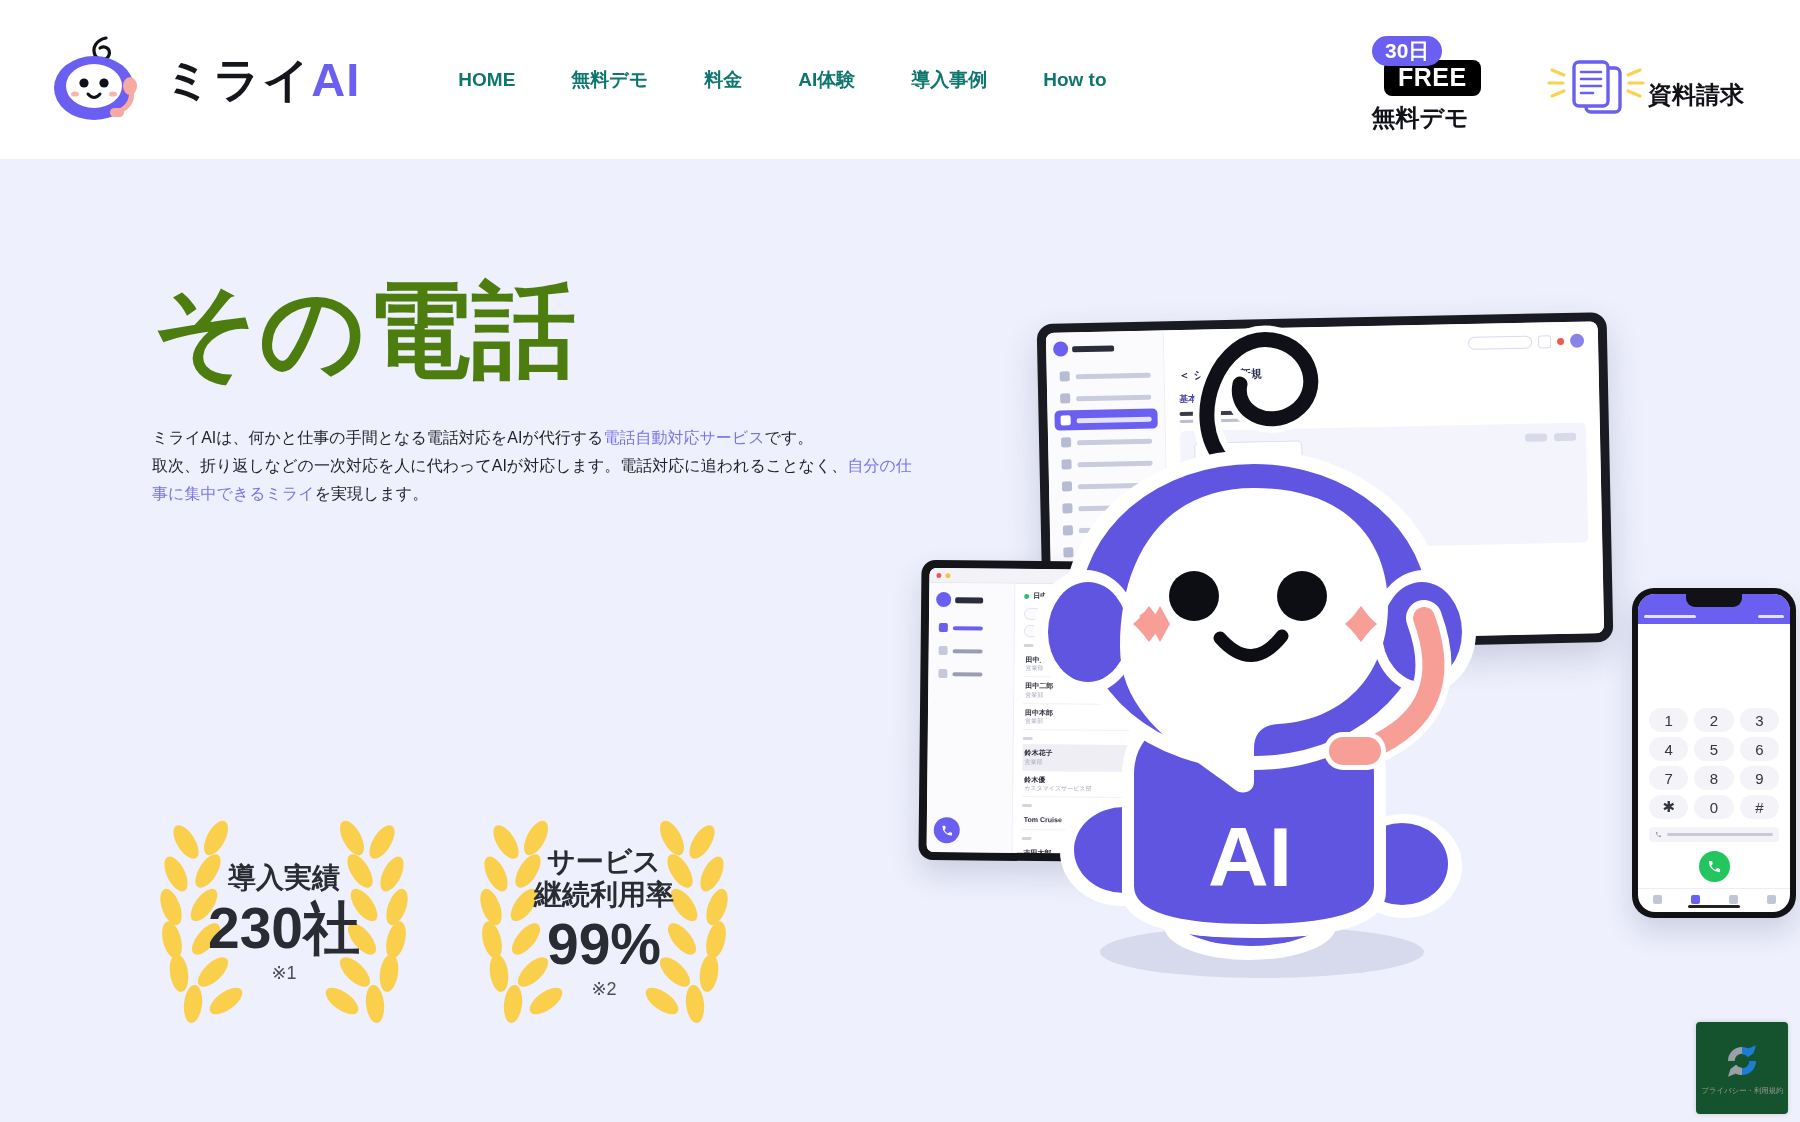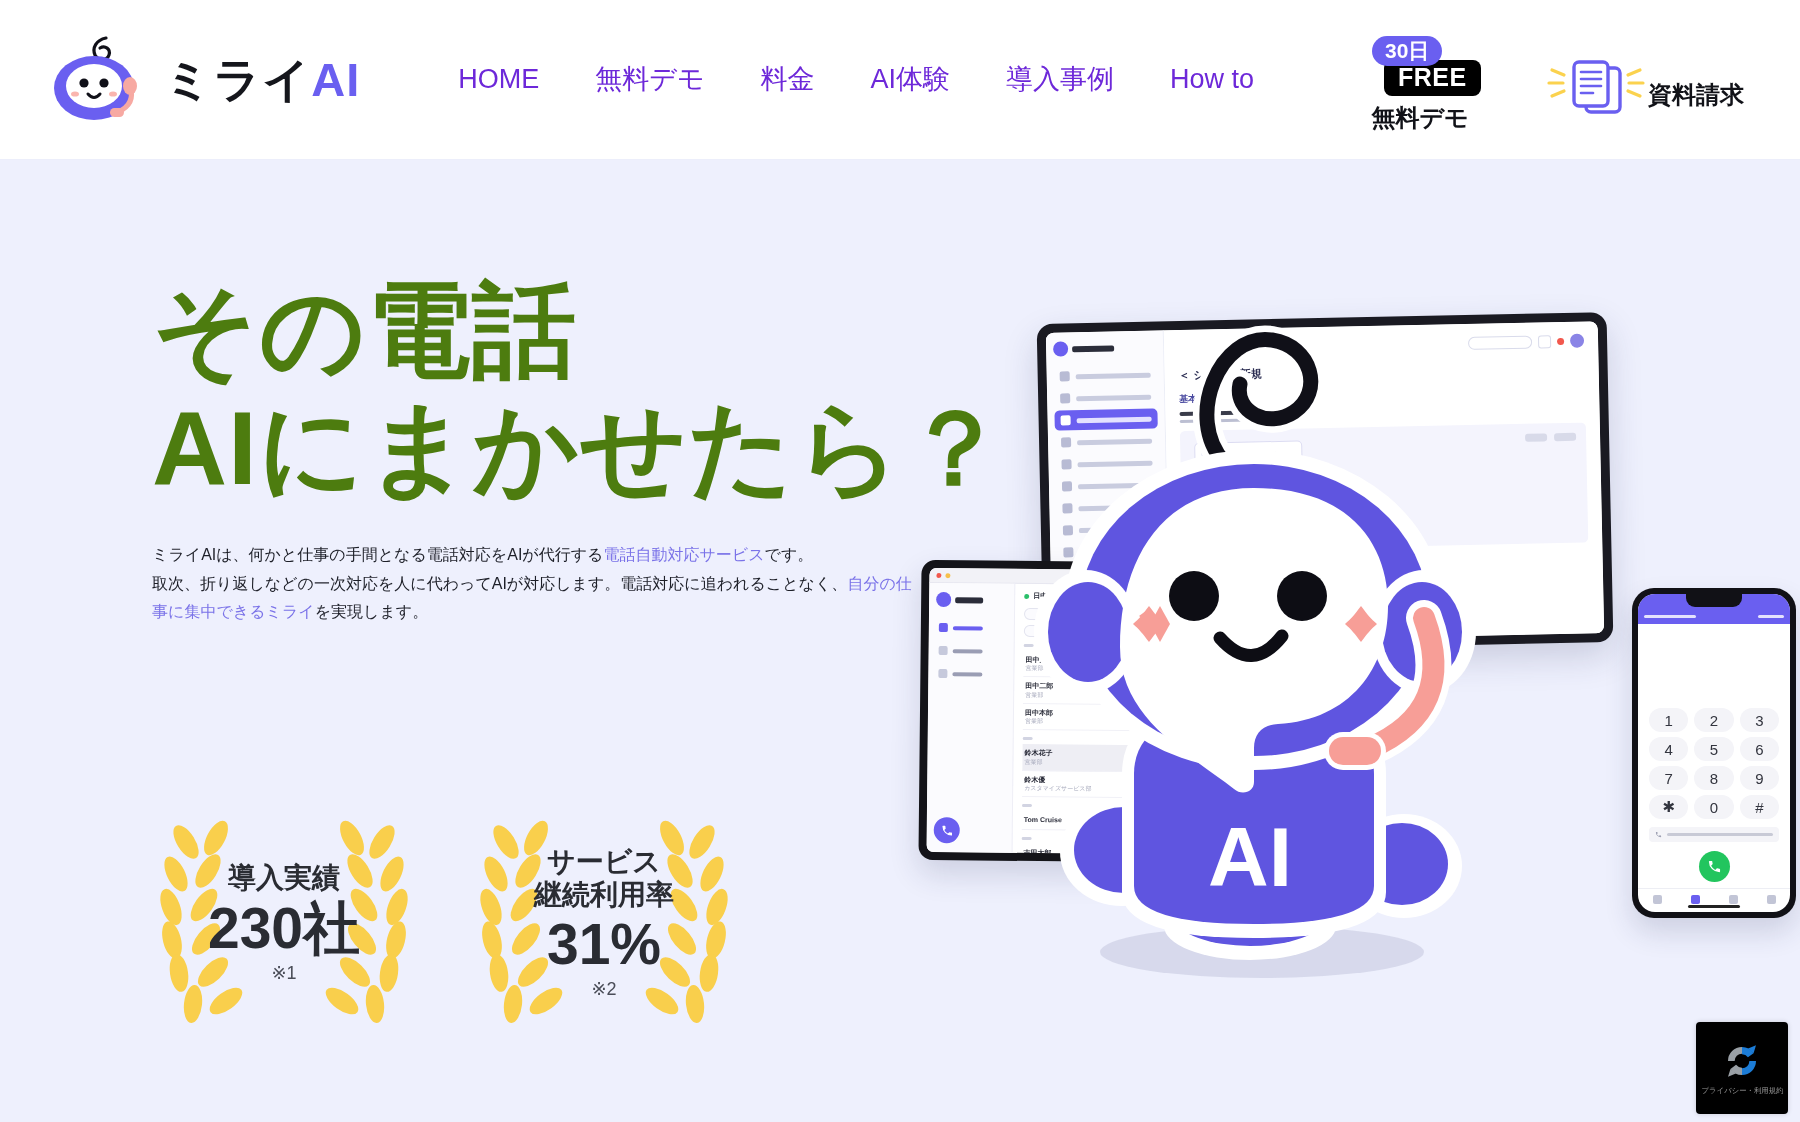--- a/index.html
+++ b/index.html
@@ -43,23 +43,23 @@
   .brand-text .ai { color: #6a5ff0; }
 
   .nav {
     display: flex;
     align-items: center;
     gap: 0;
     margin-left: 70px;
     flex: 1 1 auto;
   }
   .nav-item {
-    font-size: 27px;
-    font-weight: 400;
-    color: #6d28d9;
+    font-size: 19px;
+    font-weight: 700;
+    color: #0f766e;
     padding: 10px 28px;
     white-space: nowrap;
     cursor: pointer;
     line-height: 1;
   }
 
   .header-actions {
     display: flex;
     align-items: flex-end;
     gap: 62px;
@@ -419,21 +419,21 @@
     pointer-events: none;
   }
 
   
   .recaptcha {
     position: absolute;
     right: 12px;
     bottom: 8px;
     width: 92px;
     height: 92px;
-    background: #000000;
+    background: #14532d;
     border-radius: 4px;
     box-shadow: 0 0 5px rgba(0,0,0,0.16);
     display: flex;
     flex-direction: column;
     align-items: center;
     justify-content: center;
     gap: 3px;
     z-index: 60;
   }
   .rc-text {
@@ -506,21 +506,20 @@
     </div>
 
   </div>
 </div>
 
 <div class="hero">
 
   <div class="hero-copy">
     <h1 class="headline">
       <span>その電話</span>
-      <span class="line2">AIにまかせたら？</span>
     </h1>
 
 
     <div class="lede">
       <span>ミライAIは、何かと仕事の手間となる電話対応をAIが代行する</span><span class="lk">電話自動対応サービス</span><span>です。</span><br>
       <span>取次、折り返しなどの一次対応を人に代わってAIが対応します。電話対応に追われることなく、</span><span class="lk">自分の仕事に集中できるミライ</span><span>を実現します。</span>
     </div>
   </div>
 
   <div class="badges">
@@ -598,21 +597,21 @@
             <ellipse cx="43" cy="196" rx="9" ry="19" transform="rotate(6 43 196)"></ellipse>
             <ellipse cx="76" cy="193" rx="9" ry="19" transform="rotate(54 76 193)"></ellipse>
           </g>
         </g>
       </svg>
       <div class="laurel-inner">
         <div class="laurel-title">
           <span>サービス</span>
           <span class="l2">継続利用率</span>
         </div>
-        <div class="laurel-value">31%</div>
+        <div class="laurel-value">99%</div>
         <div class="laurel-note">※2</div>
       </div>
     </div>
 
   </div>
 
   <div class="devices">
 
     <div class="laptop">
       <div class="laptop-screen">

